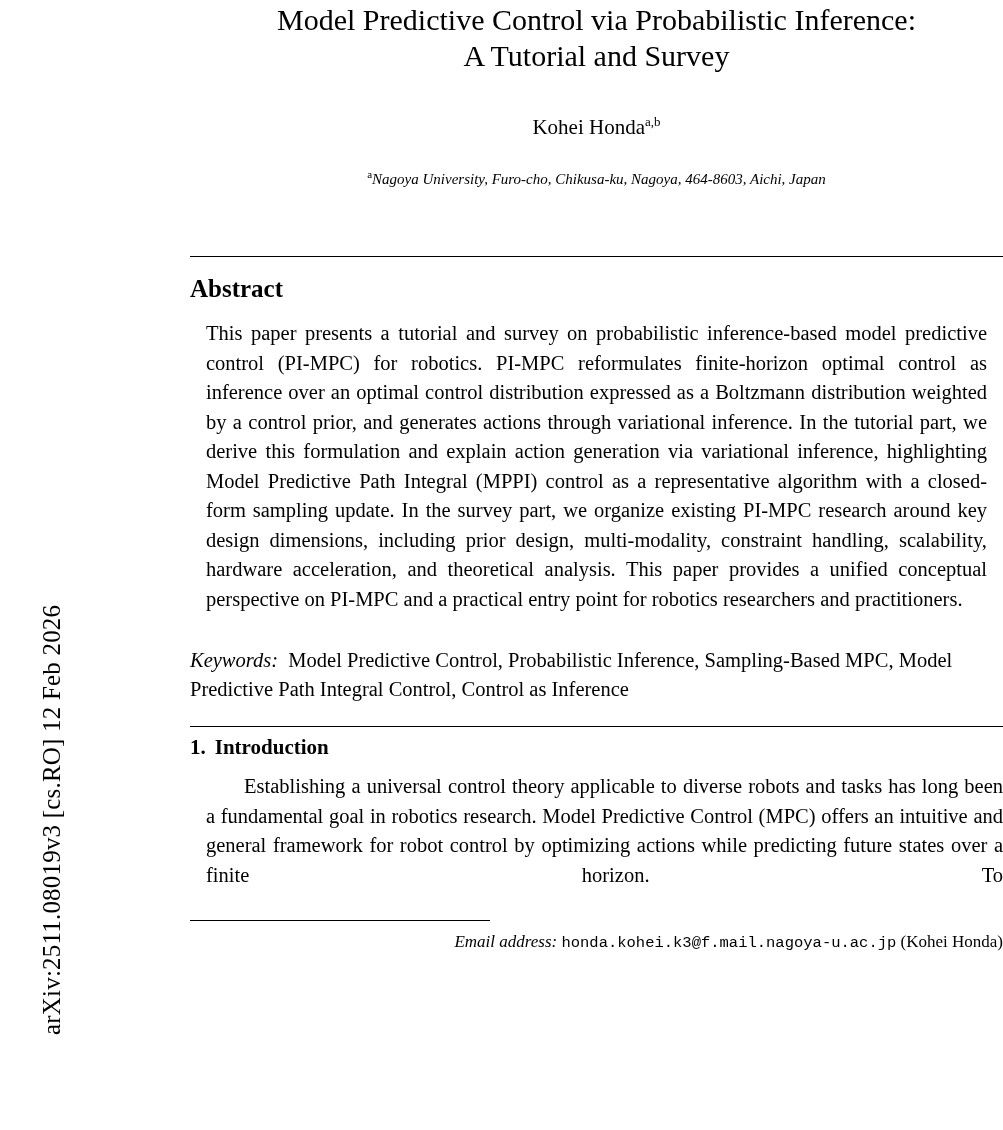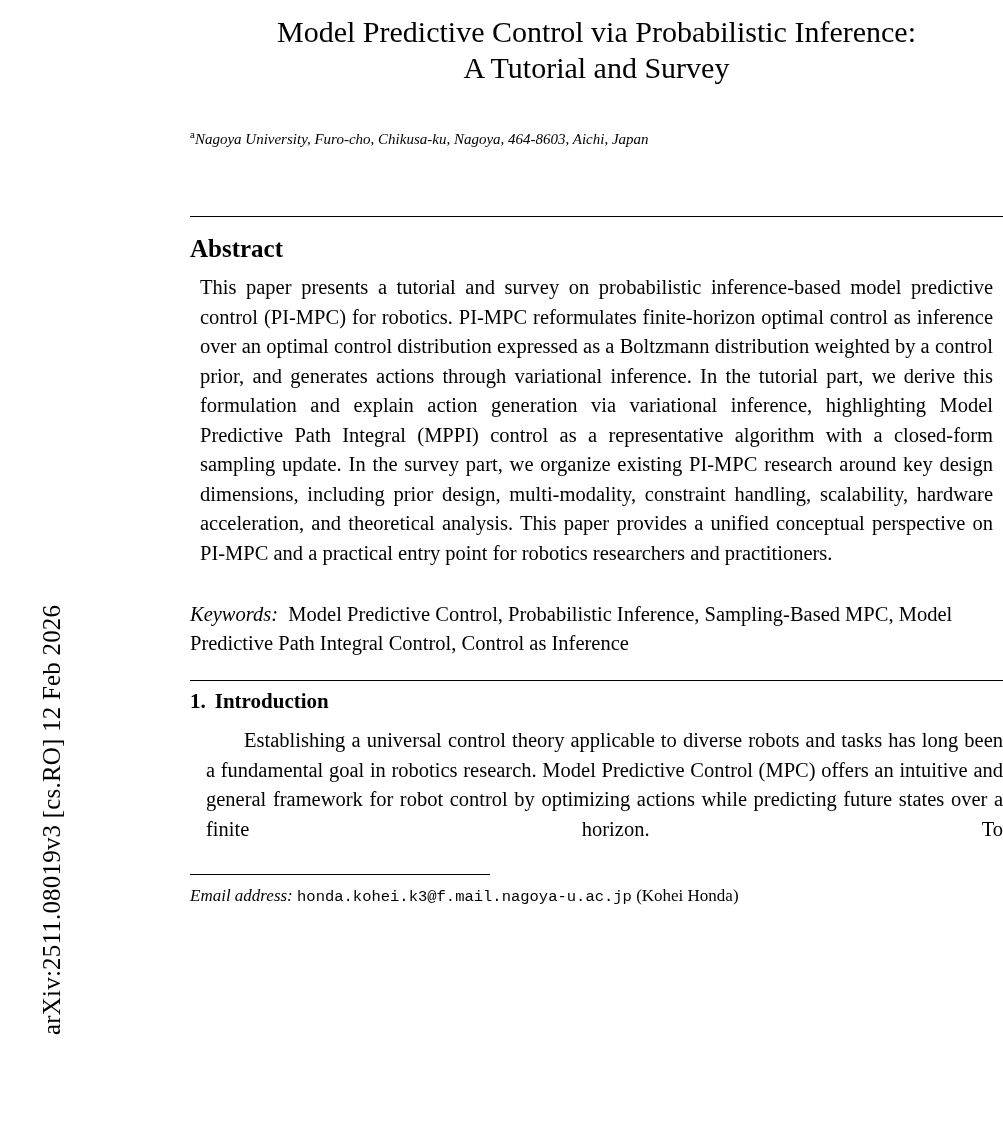--- a/index.html
+++ b/index.html
@@ -43,39 +43,39 @@
     top: 0;
     width: 813px;
     height: 1130px;
   }
 
   .title {
     text-align: center;
     font-size: 30px;
     line-height: 36px;
     margin-top: 0px;
-    padding-top: 14px;
+    padding-top: 2px;
     font-family: "Liberation Serif", serif;
   }
   .title .line2 { display: block; }
 
   .author {
     text-align: center;
     font-size: 21px;
     margin-top: 40px;
     font-family: "Liberation Serif", serif;
   }
   .author sup { font-size: 13px; }
 
   .affil {
-    text-align: left;
+    text-align: center;
     font-style: italic;
     font-size: 15px;
     line-height: 19px;
-    margin-top: 39px;
+    margin-top: 25px;
   }
   .affil sup { font-size: 11px; font-style: normal; }
 
   .rule {
     border: none;
     border-top: 1.2px solid #000;
     margin: 0;
   }
   .rule-abs-top { margin-top: 67px; }
   .rule-abs-bot { margin-top: 22px; }
@@ -83,21 +83,21 @@
   .abs-head {
     font-weight: bold;
     font-size: 25px;
     margin-top: 18px;
     margin-bottom: 2px;
   }
   p.abs {
     font-size: 20.5px;
     line-height: 29.5px;
     text-align: justify;
-    margin: 10px;
+    margin: 16px;
     text-align-last: justify;
     hyphens: manual;
   }
   p.abs.lastpara { text-align-last: left; }
 
   .keywords {
     font-size: 20.5px;
     line-height: 29px;
     margin-top: 32px;
     text-align: left;
@@ -124,21 +124,21 @@
 
   .footnote-rule {
     border: none;
     border-top: 1.1px solid #000;
     width: 300px;
     margin: 30px 0 0 0;
   }
   .footnote {
     font-size: 17px;
     margin-top: 10px;
-    text-align: left;
+    text-align: right;
     line-height: 22px;
   }
   .footnote .fn-label { font-style: italic; }
   .footnote .mono {
     font-family: "Liberation Mono", monospace;
     font-size: 15.5px;
   }
 </style>
 </head>
 <body>
@@ -147,20 +147,23 @@
   <span class="vtext">arXiv:2511.08019v3  [cs.RO]  12 Feb 2026</span>
 </div>
 
 <div class="page">
 
   <div class="title">
     <span>Model Predictive Control via Probabilistic Inference:</span>
     <span class="line2">A Tutorial and Survey</span>
   </div>
 
+  <div class="author">
+    <span>Kohei Honda</span><sup>a,b</sup>
+  </div>
 
   <div class="affil">
     <div>
       <sup>a</sup><span>Nagoya University, Furo-cho, Chikusa-ku, Nagoya, 464-8603, Aichi, Japan</span>
     </div>
   </div>
 
   <hr class="rule rule-abs-top">
 
   <div class="abs-head">Abstract</div>

